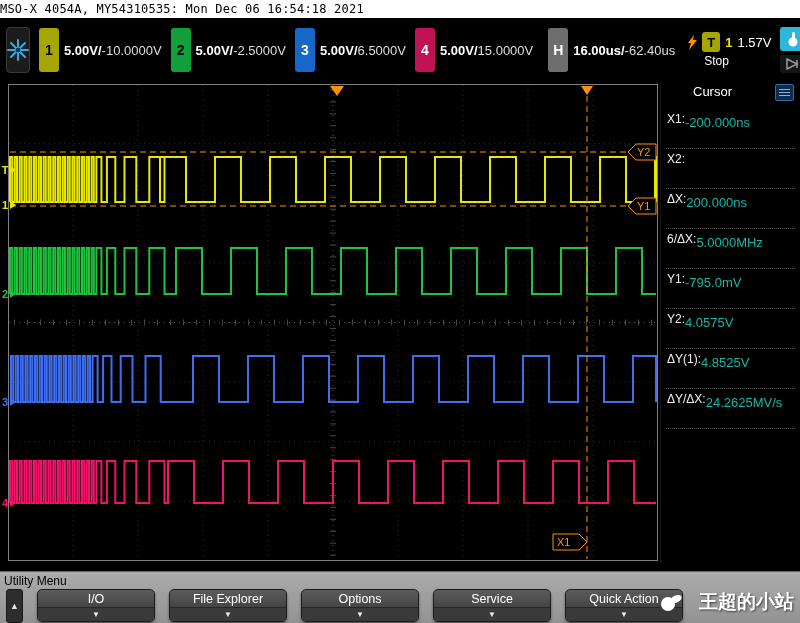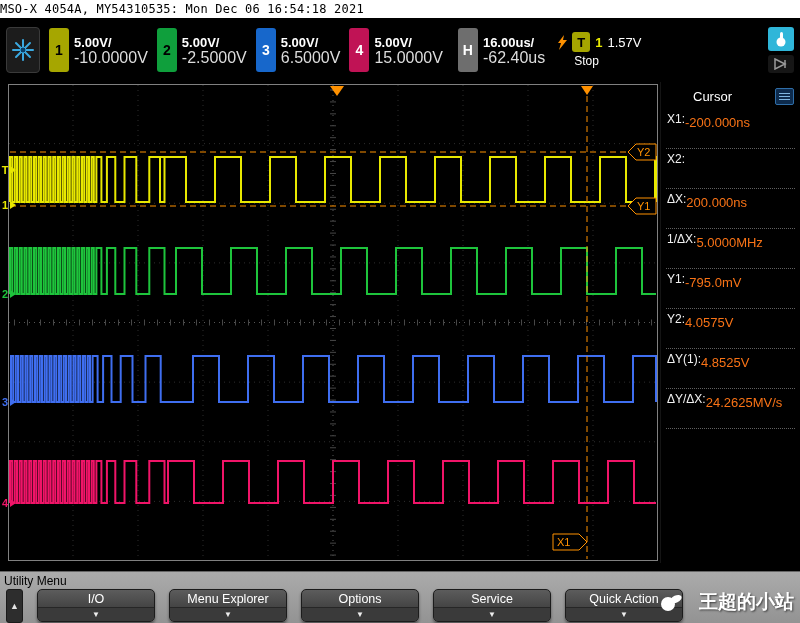--- a/index.html
+++ b/index.html
@@ -12,23 +12,23 @@
               line-height:18px; letter-spacing:0.2px; }
 
   
   .toolbar { height:64px; background:#000; display:flex; align-items:center;
              padding:0 6px; gap:9px; }
   .logo-btn { width:34px; height:46px; background:#1c1c1c; border:1px solid #3a3a3a;
               border-radius:4px; display:flex; align-items:center; justify-content:center; }
   .ch-block { display:flex; align-items:center; gap:5px; height:48px; }
   .ch-badge { width:20px; height:44px; border-radius:3px; display:flex; align-items:center;
               justify-content:center; font-size:14px; font-weight:bold; }
-  .ch-text { display:flex; flex-direction:column; line-height:15px; }
+  .ch-text { display:flex; flex-direction:row; line-height:15px; }
   .ch-scale { color:#fff; font-weight:bold; font-size:13px; }
-  .ch-offset { color:#ddd; font-size:16px; }
+  .ch-offset { color:#ddd; font-size:13px; }
   .trig-block { display:flex; flex-direction:column; gap:2px; margin-left:4px; }
   .trig-row { display:flex; align-items:center; gap:5px; }
   .trig-badge { width:18px; height:20px; border-radius:3px; display:flex; align-items:center;
                 justify-content:center; font-size:13px; font-weight:bold; color:#000; }
   .trig-src { color:#e8e800; font-size:13px; font-weight:bold; }
   .trig-level { color:#fff; font-size:13px; }
   .trig-status { color:#fff; font-size:12px; padding-left:16px; }
   .tb-right { margin-left:auto; display:flex; flex-direction:column; gap:4px; align-items:center; }
   .touch-btn { width:26px; height:24px; background:#2fb6d9; border-radius:3px;
                display:flex; align-items:center; justify-content:center; }
@@ -39,30 +39,30 @@
   .main { display:flex; height:481px; background:#000; }
   .scope-wrap { position:relative; width:660px; height:481px; }
   #scope-svg { position:absolute; left:8px; top:2px; }
   .gmark { position:absolute; left:0; display:flex; align-items:center; height:14px;
            font-size:11px; font-weight:bold; }
   .gmark .lbl { width:10px; text-align:center; }
   .gmark .tri { width:0; height:0; border:4px solid transparent;
                 border-left:6px solid currentColor; margin-left:0; }
 
   .sidebar { width:140px; background:#000; padding:0 5px; border-left:1px solid #141414; }
-  .sb-header { display:flex; align-items:center; height:27px; padding:2px 1px 0 1px; }
+  .sb-header { display:flex; height:27px; padding:2px 1px 0 1px; }
   .sb-title { color:#fff; font-size:13px; margin-left:26px; flex:1; }
   .sb-menu-icon { width:19px; height:17px; background:#0d2b4d; border:1px solid #2f6ea8;
                   border-radius:2px; display:flex; flex-direction:column; justify-content:center;
                   gap:2px; padding:0 3px; }
   .sb-menu-icon i { display:block; height:1px; background:#7fb6e0; }
   .sb-field { height:40px; border-bottom:1px dotted #606060; padding:3px 1px 0 1px;
               display:flex; flex-direction:row; }
   .sb-label { color:#f2f2f2; font-size:12px; }
-  .sb-value { color:#f97316; font-size:13px; text-align:left; padding-top:3px; }
+  .sb-value { color:#14b8a6; font-size:13px; text-align:left; padding-top:3px; }
 
   
   .bottombar { height:60px; background:linear-gradient(#ababab,#8f8f8f); border-top:1px solid #666;margin-top:8px; }
   .bb-title { color:#000; font-size:12px; height:16px; padding:2px 0 0 4px; }
   .bb-row { display:flex; align-items:flex-start; gap:14px; padding:1px 4px 0 6px; position:relative; }
   .up-btn { width:17px; height:34px; background:#2d2d2d; border:1px solid #1a1a1a; border-radius:3px;
             color:#e5e5e5; display:flex; align-items:center; justify-content:center; font-size:9px; }
   .softkey { width:118px; height:33px; background:linear-gradient(#5c5c5c,#313131);
              border:1px solid #1c1c1c; border-radius:5px; display:flex; flex-direction:column;
              box-shadow:0 2px 3px rgba(0,0,0,0.45); overflow:hidden; }
@@ -327,21 +327,21 @@
       <span class="sb-value">-200.000ns</span>
     </div>
     <div class="sb-field">
       <span class="sb-label">X2:</span>
     </div>
     <div class="sb-field">
       <span class="sb-label">ΔX:</span>
       <span class="sb-value">200.000ns</span>
     </div>
     <div class="sb-field">
-      <span class="sb-label">1/ΔX:</span>
+      <span class="sb-label">6/ΔX:</span>
       <span class="sb-value">5.0000MHz</span>
     </div>
     <div class="sb-field">
       <span class="sb-label">Y1:</span>
       <span class="sb-value">-795.0mV</span>
     </div>
     <div class="sb-field">
       <span class="sb-label">Y2:</span>
       <span class="sb-value">4.0575V</span>
     </div>
@@ -360,21 +360,21 @@
   <div class="bb-title">Utility Menu</div>
   <div class="bb-row">
     <div class="up-btn">
       <span>▲</span>
     </div>
     <div class="softkey">
       <span class="sk-label">I/O</span>
       <span class="sk-arrow">▼</span>
     </div>
     <div class="softkey">
-      <span class="sk-label">Menu Explorer</span>
+      <span class="sk-label">File Explorer</span>
       <span class="sk-arrow">▼</span>
     </div>
     <div class="softkey">
       <span class="sk-label">Options</span>
       <span class="sk-arrow">▼</span>
     </div>
     <div class="softkey">
       <span class="sk-label">Service</span>
       <span class="sk-arrow">▼</span>
     </div>

